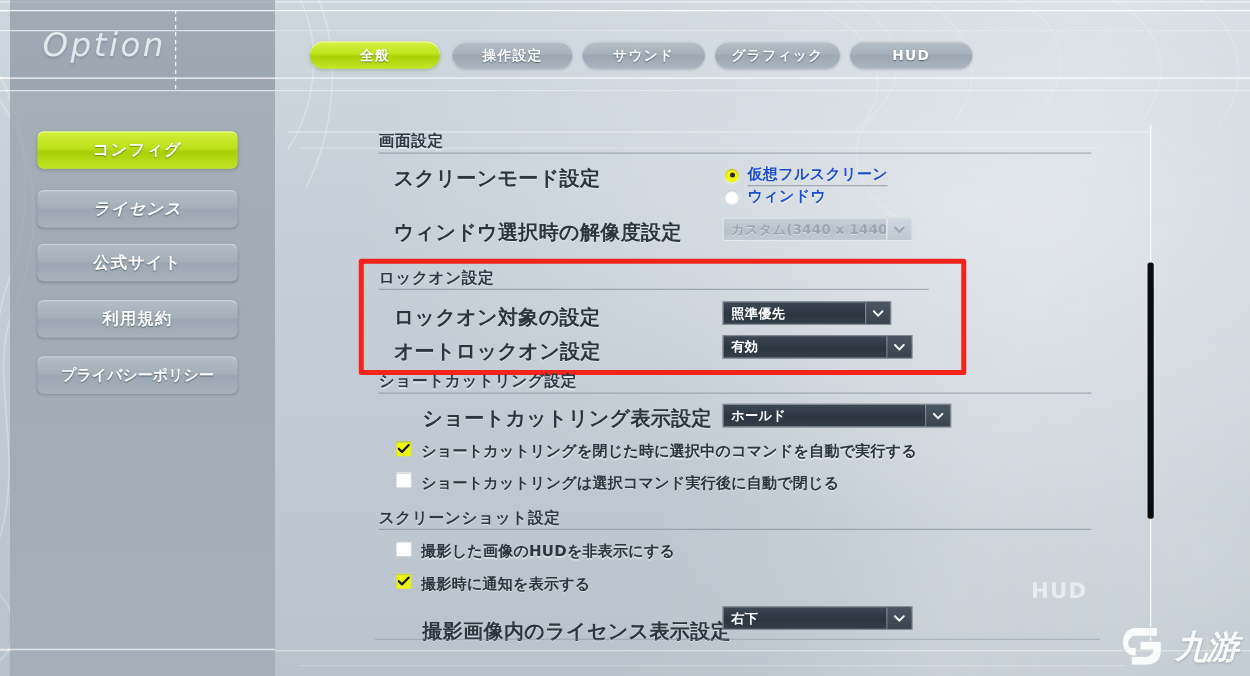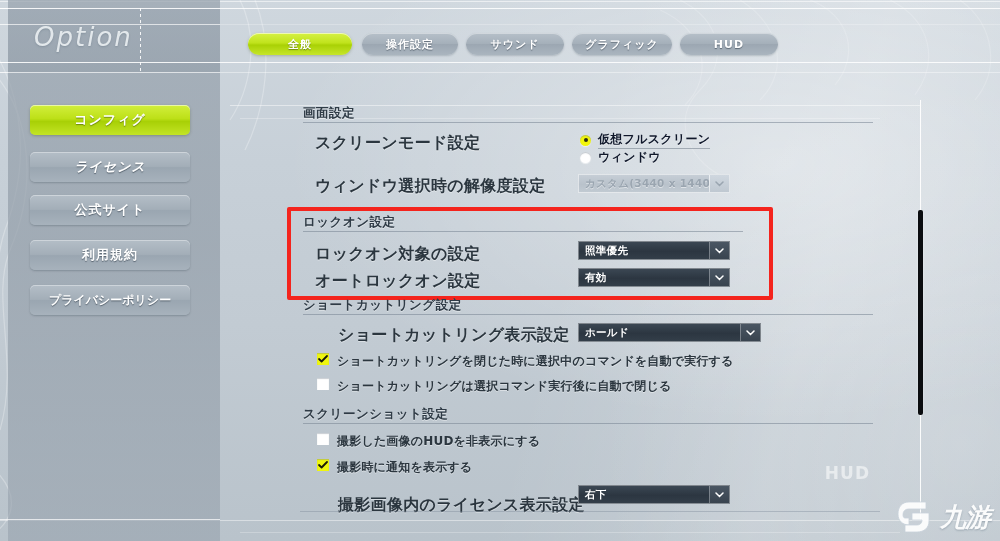--- a/index.html
+++ b/index.html
@@ -143,21 +143,21 @@
   .radio-row{position:absolute;display:flex;align-items:center;gap:7px;cursor:pointer;user-select:none;}
   .radio{
     width:11px;height:11px;border-radius:50%;
     background:#ffffff;
     box-shadow:inset 0 1px 1px rgba(120,132,145,.45),0 1px 1px rgba(255,255,255,.6);
     display:flex;align-items:center;justify-content:center;flex:0 0 auto;
   }
   .radio.on{background:#f2f60c;}
   .radio.on::after{content:"";width:4px;height:4px;border-radius:50%;background:#2b2b16;}
   .radio-label{
-    font-size:12px;font-weight:bold;color:#0f172a;letter-spacing:.3px;
+    font-size:12px;font-weight:bold;color:#1d4ed8;letter-spacing:.3px;
     text-shadow:0 1px 0 rgba(255,255,255,.42);
   }
   .radio-label.sel{border-bottom:1px solid rgba(90,104,118,.45);}
 
   
   .check-row{position:absolute;display:flex;align-items:flex-start;gap:8px;cursor:pointer;user-select:none;}
   .checkbox{
     width:12px;height:12px;background:#ffffff;flex:0 0 auto;
     box-shadow:inset 0 1px 1px rgba(120,132,145,.40);
     display:flex;align-items:center;justify-content:center;
@@ -309,21 +309,21 @@
       <svg width="9" height="6" viewBox="0 0 9 6">
           <path d="M1,1 L4.5,4.5 L8,1" stroke="#9aa5b0" stroke-width="1.5" fill="none" stroke-linecap="round"></path>
         </svg>
     </span>
   </div>
 
   <div class="sec-title" style="left:303px;top:214px;">ロックオン設定</div>
   <div class="sec-rule" style="left:303px;top:231px;width:440px;"></div>
 
   <div class="row-label" style="left:315px;top:244px;">ロックオン対象の設定</div>
-  <div class="dropdown" style="left:578px;top:241px;width:152px;">
+  <div class="dropdown" style="left:578px;top:241px;width:135px;">
     <span class="val">照準優先</span>
     <span class="arrow">
       <svg width="9" height="6" viewBox="0 0 9 6">
           <path d="M1,1 L4.5,4.5 L8,1" stroke="#ffffff" stroke-width="1.5" fill="none" stroke-linecap="round"></path>
         </svg>
     </span>
   </div>
 
   <div class="row-label" style="left:315px;top:271px;">オートロックオン設定</div>
   <div class="dropdown" style="left:578px;top:268px;width:152px;">

